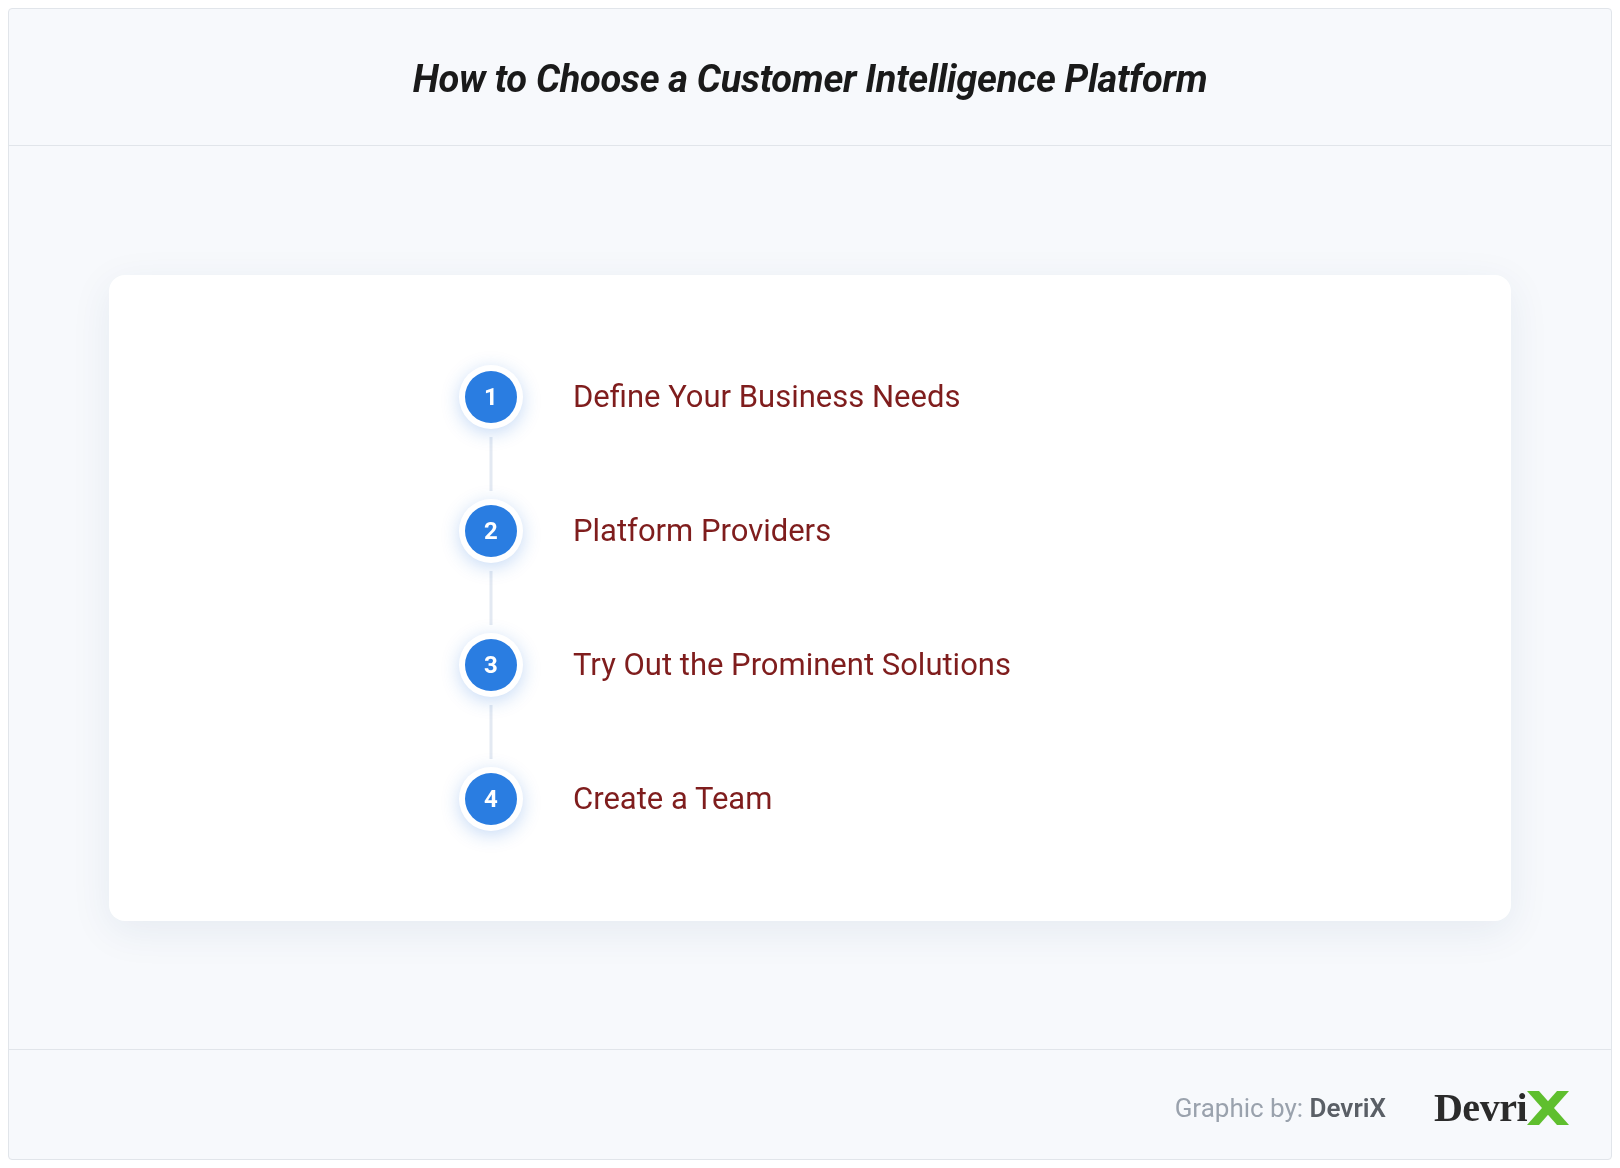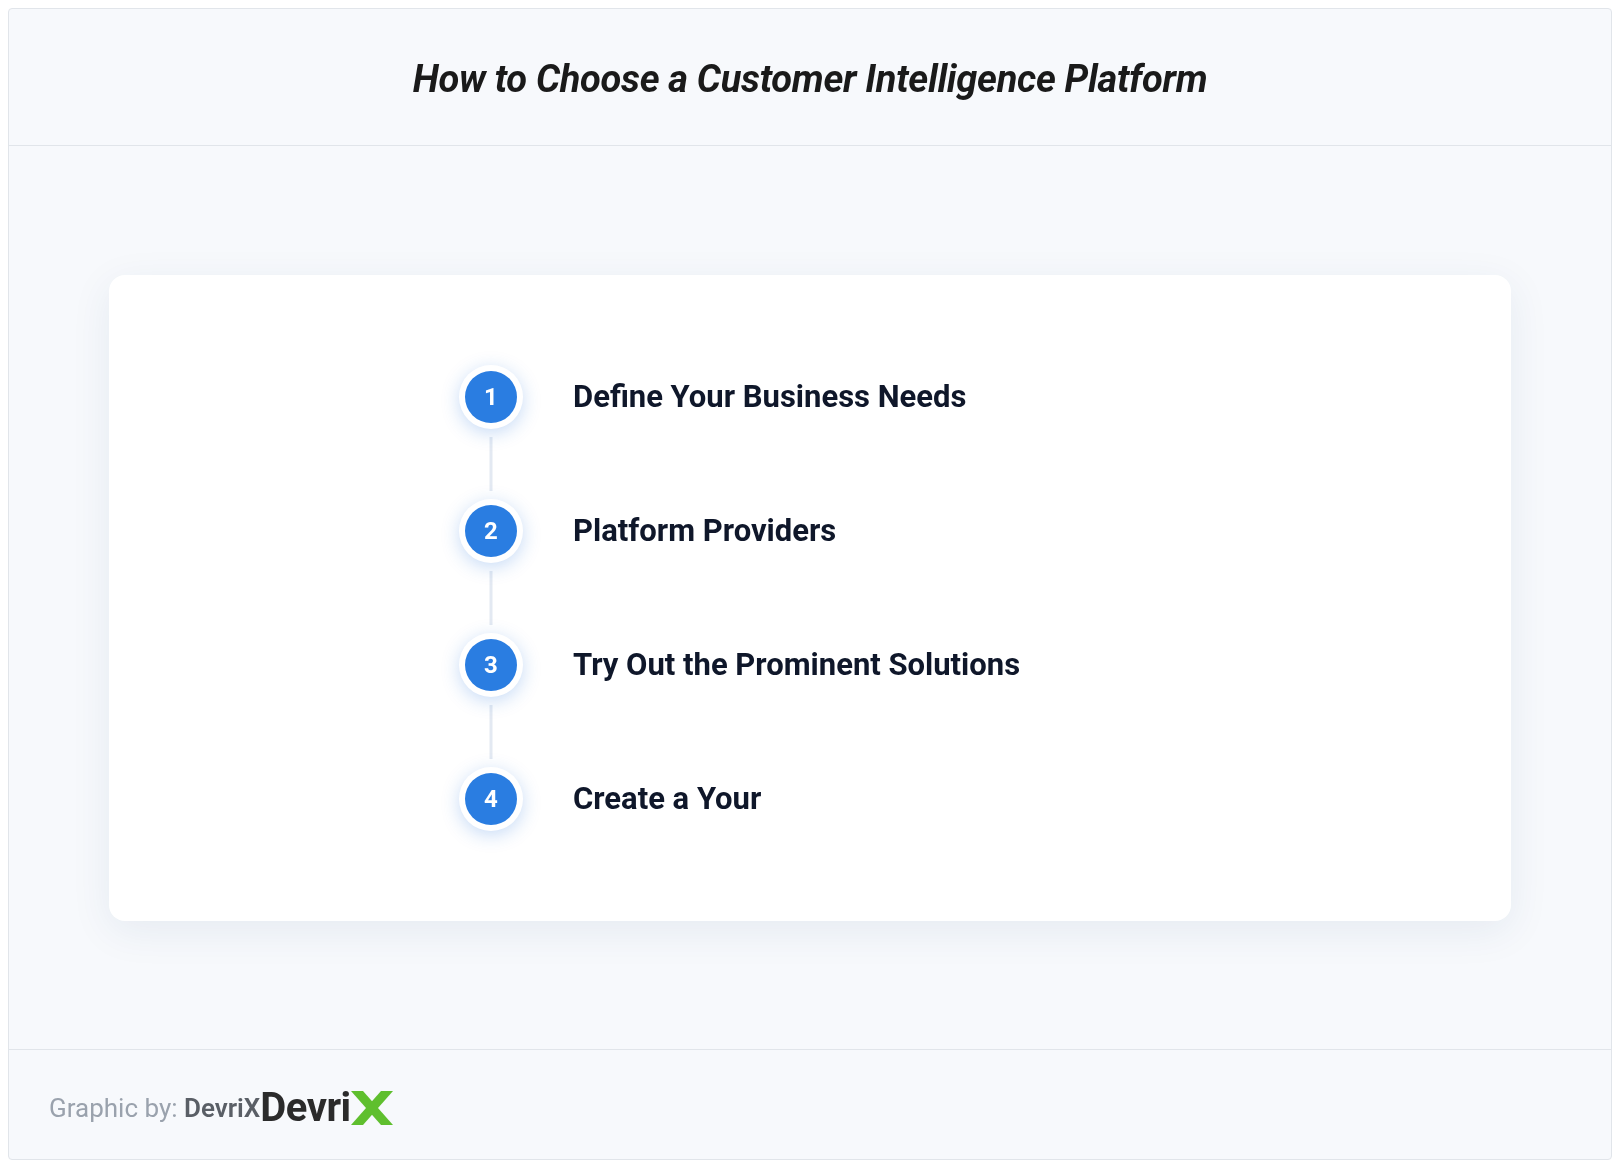--- a/index.html
+++ b/index.html
@@ -98,47 +98,49 @@
       background: #2a7de1;
       display: flex;
       align-items: center;
       justify-content: center;
       color: #ffffff;
       font-weight: 700;
       font-size: 24px;
     }
     .step-label {
       font-size: 31px;
-      font-weight: 700;
-      color: #0f172a;
+      font-weight: 400;
+      color: #7f1d1d;
     }
     .footer {
       padding: 34px 40px 28px;
       display: flex;
       align-items: center;
-      justify-content: flex-start;
+      justify-content: flex-end;
+      gap: 48px;
     }
     .credit {
       font-size: 26px;
       color: #9aa2ad;
     }
     .credit-brand {
       color: #5a5f66;
       font-weight: 600;
     }
     .logo {
       display: flex;
       align-items: center;
       gap: 0;
     }
     .logo-text {
       font-size: 40px;
       font-weight: 700;
       color: #2b2b2b;
       letter-spacing: -0.5px;
+      font-family: Liberation Serif, serif;
     }
     .logo-x {
       width: 46px;
       height: 46px;
       display: inline-block;
       margin-left: -2px;
       vertical-align: middle;
     }
   </style>
 </head>
@@ -172,21 +174,21 @@
             <div class="badge-outer">
               <div class="badge-inner">3</div>
             </div>
             <div class="step-label">Try Out the Prominent Solutions</div>
           </div>
 
           <div class="step-row">
             <div class="badge-outer">
               <div class="badge-inner">4</div>
             </div>
-            <div class="step-label">Create a Your</div>
+            <div class="step-label">Create a Team</div>
           </div>
 
         </div>
       </div>
     </div>
   </div>
 
   <footer class="footer">
     <div class="credit">
       <span>Graphic by: </span><span class="credit-brand">DevriX</span>

